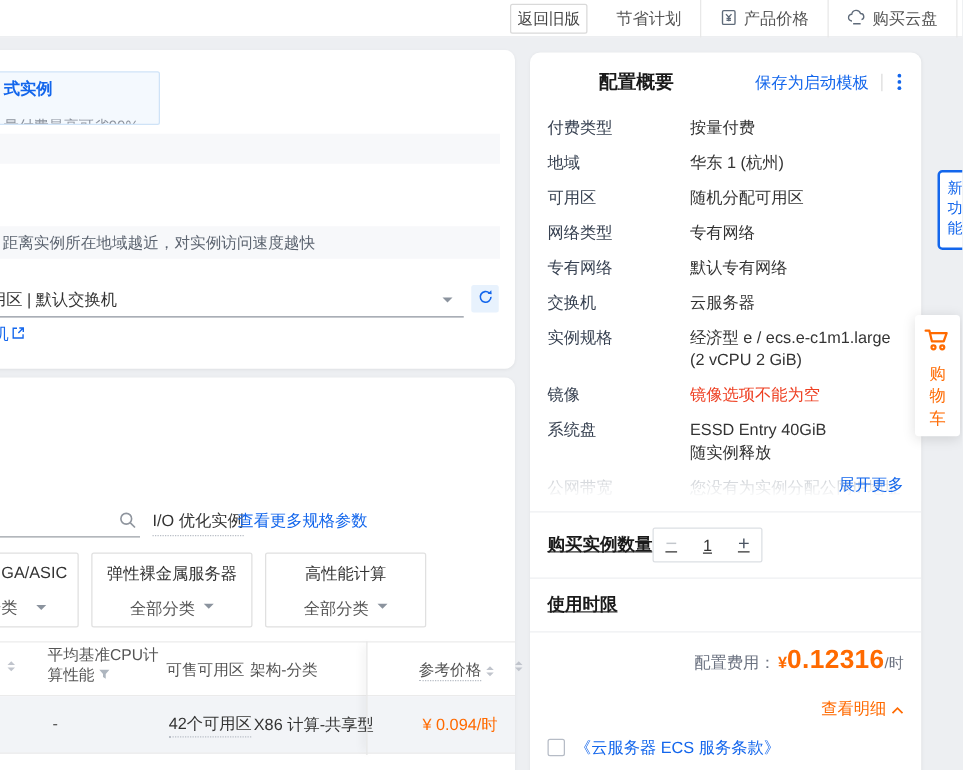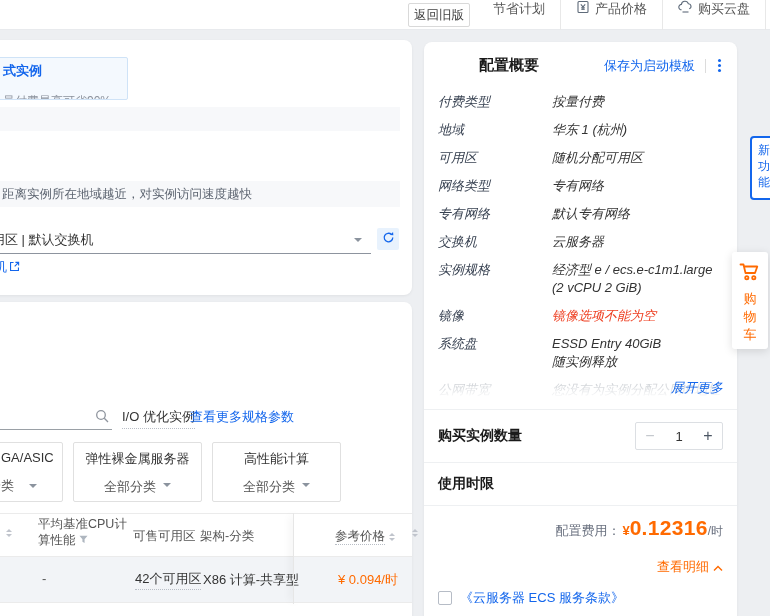--- a/index.html
+++ b/index.html
@@ -4,21 +4,21 @@
 <style>
   * { margin:0; padding:0; box-sizing:border-box; }
   html,body { background:#edeff2; }
   body { font-family:"Liberation Sans","DejaVu Sans",sans-serif; font-size:13px; color:#333; }
   #screen { position:relative; width:770px; height:616px; overflow:hidden; background:#edeff2; }
 
   
   .topbar { position:absolute; left:0; top:0; width:770px; height:30px; background:#fff; border-bottom:1px solid #e8eaed; }
   .back-btn { position:absolute; left:408px; top:3px; width:62px; height:24px; border:1px solid #d9d9d9; border-radius:2px; background:#fff; font-size:12.5px; color:#444; display:flex; align-items:center; justify-content:center; cursor:pointer; }
   .topnav { position:absolute; left:478px; top:0; height:30px; display:flex; align-items:stretch; }
-  .topnav .nav-item { display:flex; align-items:flex-start; gap:5px; padding:0 15px; font-size:13px; color:#555; cursor:pointer; white-space:nowrap; }
+  .topnav .nav-item { display:flex; align-items:center; gap:5px; padding:0 15px; font-size:13px; color:#555; cursor:pointer; white-space:nowrap; }
   .topnav .nav-item + .nav-item { border-left:1px solid #e8e8e8; }
 
   
   .panel { position:absolute; background:#fff; border-radius:8px; box-shadow:0 1px 3px rgba(0,0,0,.06); }
 
   
   .promo-card { position:absolute; left:0; top:17px; width:148px; height:43px; background:#f4f9fe; border:1px solid #cfe3f7; border-radius:2px; padding:5px 0 0 22px; overflow:hidden; }
   .promo-title { font-size:13px; font-weight:bold; color:#1366ec; display:block; line-height:16px; }
   .promo-sub { font-size:12px; color:#8a919c; display:block; line-height:15px; margin-top:15px; white-space:nowrap; }
   .gbar { position:absolute; left:0; width:420px; background:#f7f8fa; }
@@ -48,30 +48,30 @@
   .price-col-line { position:absolute; left:313px; top:211px; height:91px; width:10px; border-left:1px solid #e6e6e6; box-shadow:-5px 0 8px -3px rgba(0,0,0,.08); pointer-events:none; }
   .price-txt { color:#ff6a00; }
 
   
   .sum-head { display:flex; align-items:center; padding:14px 14px 0 14px; }
   .sum-title { font-size:15px; font-weight:bold; color:#1a1a1a; flex:1;margin-left:41px; }
   .save-link { color:#1366ec; font-size:13px; cursor:pointer; }
   .vbar { width:1px; height:14px; background:#dcdcdc; margin:0 10px; }
   .vdots { display:flex; flex-direction:column; gap:2px; cursor:pointer; padding:2px; }
   .vdots i { width:3px; height:3px; border-radius:50%; background:#1366ec; }
-  .sum-rows { position:relative; margin-top:18px; padding:0 14px;font-style:italic; }
+  .sum-rows { position:relative; margin-top:18px; padding:0 14px; }
   .srow { display:flex; margin-bottom:10px; line-height:18px; }
   .srow .sl { width:114px; color:#374151; flex:none; }
   .srow .sv { flex:1; color:#333; }
   .srow .sv.err { color:#ee4023; }
   .srow.faded .sl, .srow.faded .sv { color:#b3b8bf; }
   .fadeout { position:absolute; left:0; right:0; bottom:-2px; height:26px; background:linear-gradient(to bottom, rgba(255,255,255,0), #fff 90%); pointer-events:none; }
   .expand-link { position:absolute; right:14px; bottom:2px; color:#1366ec; cursor:pointer; background:transparent; }
   .hr { border-top:1px solid #eef0f2; margin:0 0; }
-  .qty-row, .dur-row { display:flex; align-items:center; justify-content:space-between; padding:12px 14px; }
+  .qty-row, .dur-row { display:flex; align-items:center; padding:12px 14px;text-decoration:underline; }
   .sec-label { font-size:14px; font-weight:bold; color:#1a1a1a; }
   .stepper { width:88px; height:28px; border:1px solid #dcdfe3; border-radius:2px; display:flex; align-items:center; background:#fff; }
   .stepper .st-minus { width:28px; text-align:center; color:#c3c7cc; font-size:16px; cursor:pointer; }
   .stepper .st-val { flex:1; text-align:center; color:#333; font-size:13px; }
   .stepper .st-plus { width:28px; text-align:center; color:#4b5563; font-size:16px; cursor:pointer; }
   .chk { width:14px; height:14px; border:1px solid #b6bcc6; border-radius:2px; background:#fff; flex:none; display:inline-block; cursor:pointer; }
   .dur-right { display:flex; align-items:center; gap:7px; color:#333; }
   .cost-block { padding:10px 14px 0 14px; text-align:right; }
   .cost-label { color:#6b7280; font-size:13px; }
   .cost-cur { color:#ff6a00; font-size:13px; font-weight:bold; margin-left:2px; }

